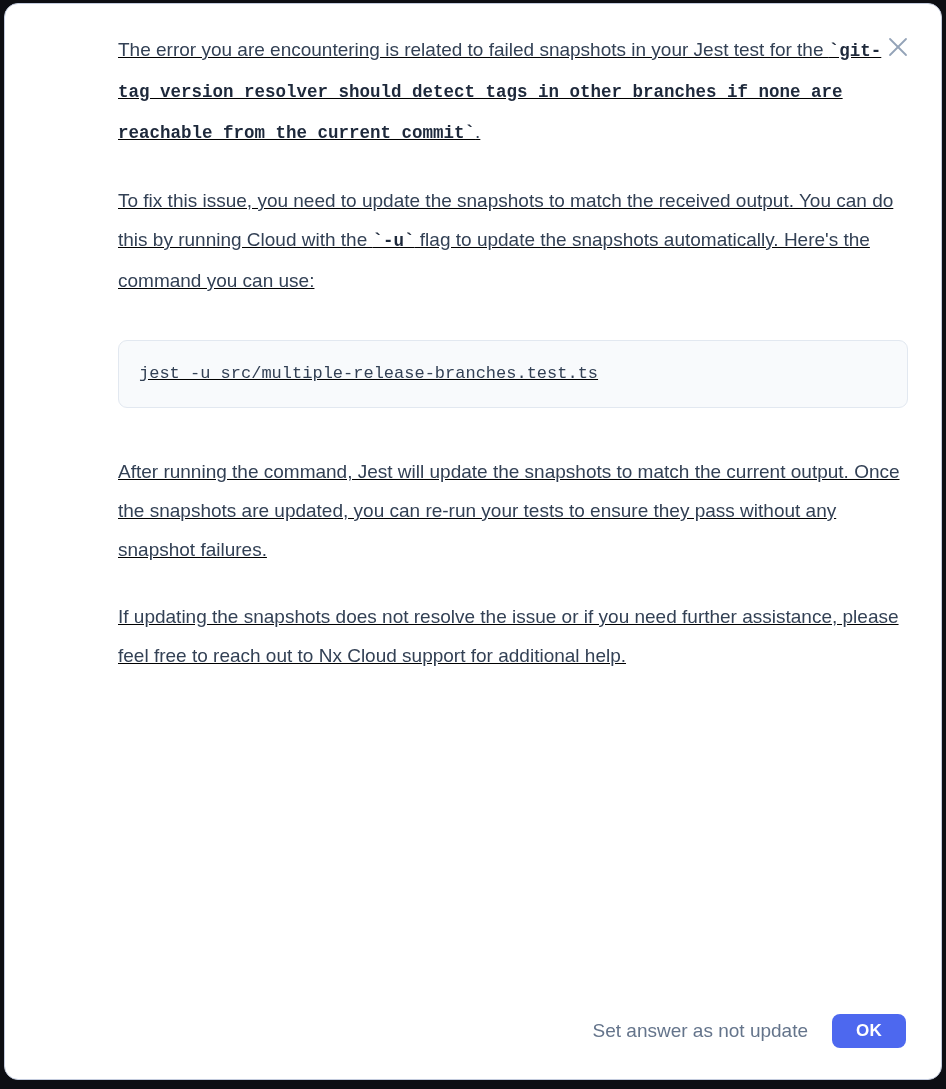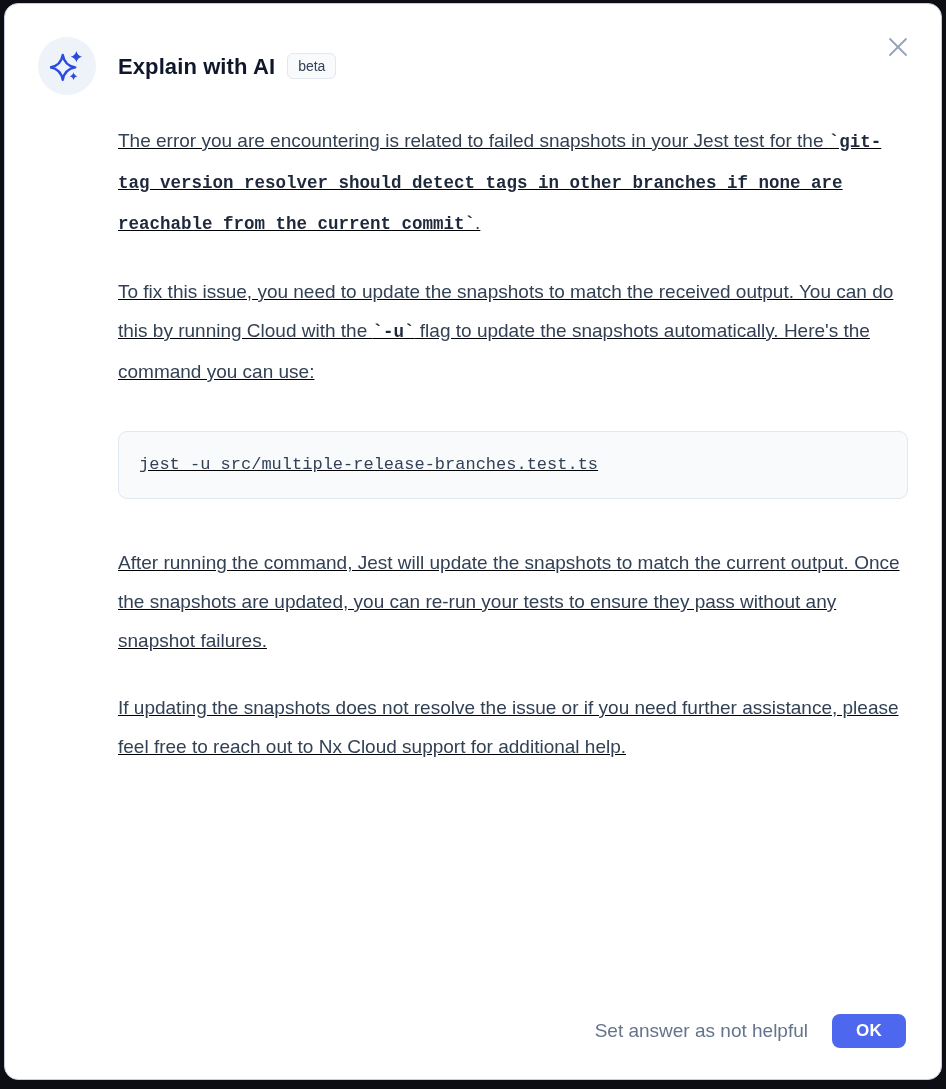--- a/index.html
+++ b/index.html
@@ -125,46 +125,34 @@
     letter-spacing: 0.3px;
     cursor: pointer;
     padding: 0 22px;
   }
 </style>
 </head>
 <body>
 
 <div class="modal">
 
-  <div class="header">
-    <div class="ai-icon-circle">
-      <svg width="34" height="34" viewBox="0 0 24 24" aria-hidden="true">
-        <path d="M9 4.2 Q10.3 11.7 17.8 13 Q10.3 14.3 9 21.8 Q7.7 14.3 0.2 13 Q7.7 11.7 9 4.2 Z" fill="none" stroke="#2b4ae0" stroke-width="1.7" stroke-linejoin="round"></path>
-        <path d="M18.6 1.4 Q19.3 4.7 22.6 5.4 Q19.3 6.1 18.6 9.4 Q17.9 6.1 14.6 5.4 Q17.9 4.7 18.6 1.4 Z" fill="#2b4ae0"></path>
-        <path d="M16.6 16.4 Q17.1 18.7 19.4 19.2 Q17.1 19.7 16.6 22 Q16.1 19.7 13.8 19.2 Q16.1 18.7 16.6 16.4 Z" fill="#2b4ae0"></path>
-      </svg>
-    </div>
-    <div>
-      <span class="title">Explain with AI</span><span class="beta-badge">beta</span>
-    </div>
-  </div>
 
   <button class="close-btn" aria-label="Close">
     <svg width="26" height="26" viewBox="0 0 26 26" aria-hidden="true">
       <line x1="5" y1="5" x2="21" y2="21" stroke="#94a3b8" stroke-width="1.8" stroke-linecap="round"></line>
       <line x1="21" y1="5" x2="5" y2="21" stroke="#94a3b8" stroke-width="1.8" stroke-linecap="round"></line>
     </svg>
   </button>
 
   <div class="content">
       <p class="para"><span>The error you are encountering is related to failed snapshots in your Jest test for the </span><span class="inline-code">`git-tag version resolver should detect tags in other branches if none are reachable from the current commit`</span><span>.</span></p>
       <p class="para"><span>To fix this issue, you need to update the snapshots to match the received output. You can do this by running Cloud with the </span><span class="inline-code">`-u`</span><span> flag to update the snapshots automatically. Here's the command you can use:</span></p>
       <div class="code-block"><code>jest -u src/multiple-release-branches.test.ts</code></div>
       <p class="para"><span>After running the command, Jest will update the snapshots to match the current output. Once the snapshots are updated, you can re-run your tests to ensure they pass without any snapshot failures.</span></p>
       <p class="para"><span>If updating the snapshots does not resolve the issue or if you need further assistance, please feel free to reach out to Nx Cloud support for additional help.</span></p>
     </div>
 
   <div class="footer">
-    <button class="not-helpful-link">Set answer as not helpful</button>
+    <button class="not-helpful-link">Set answer as not update</button>
     <button class="ok-btn">OK</button>
   </div>
 
 </div>
 
 </body></html>

